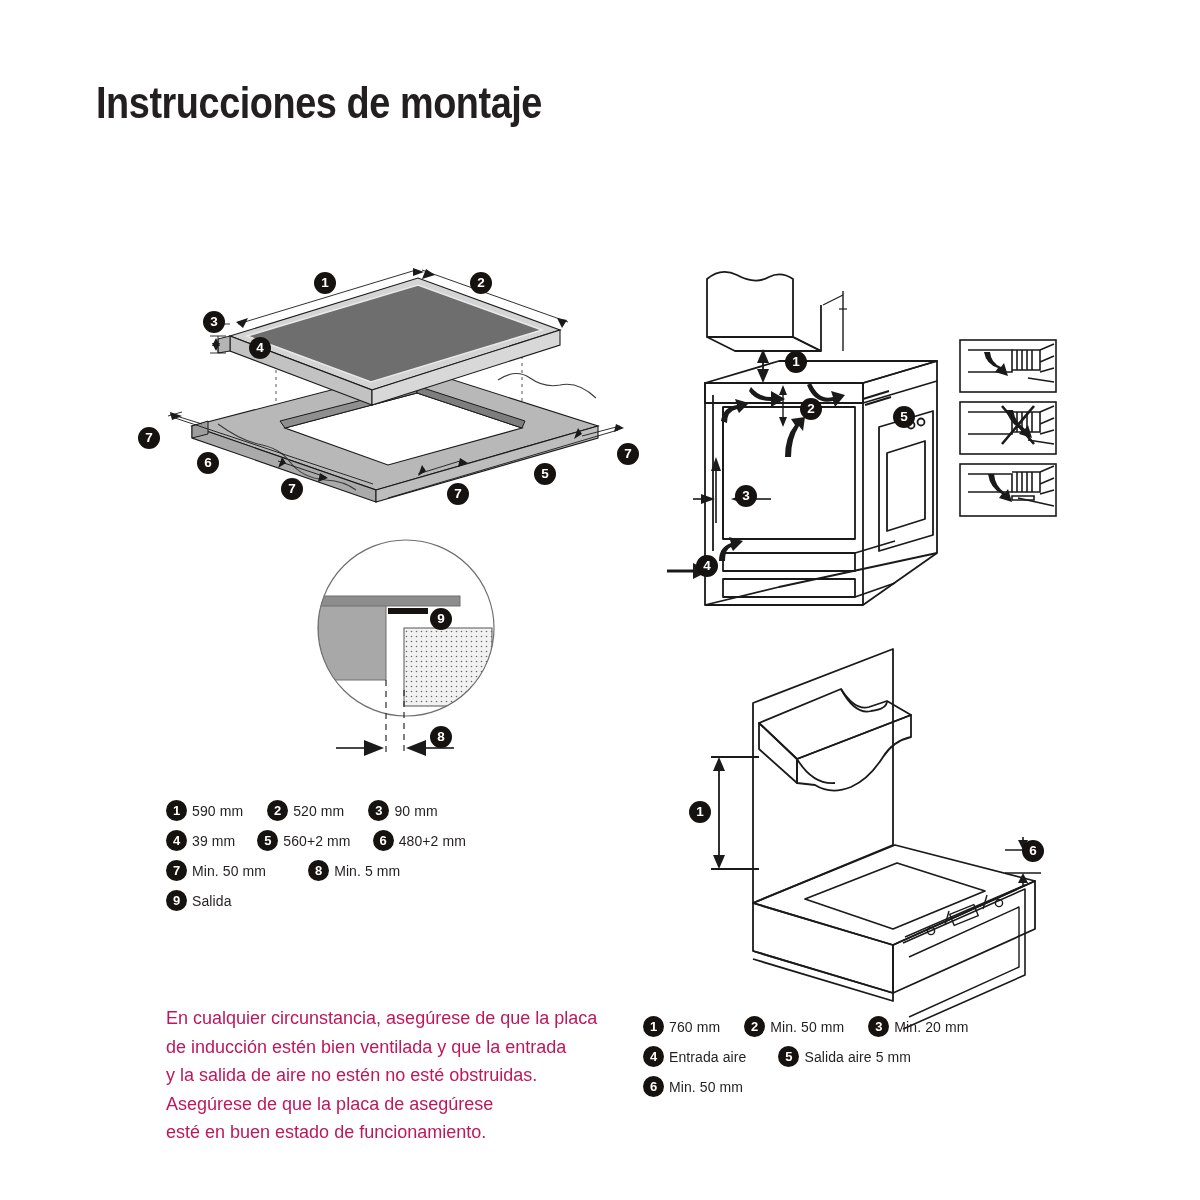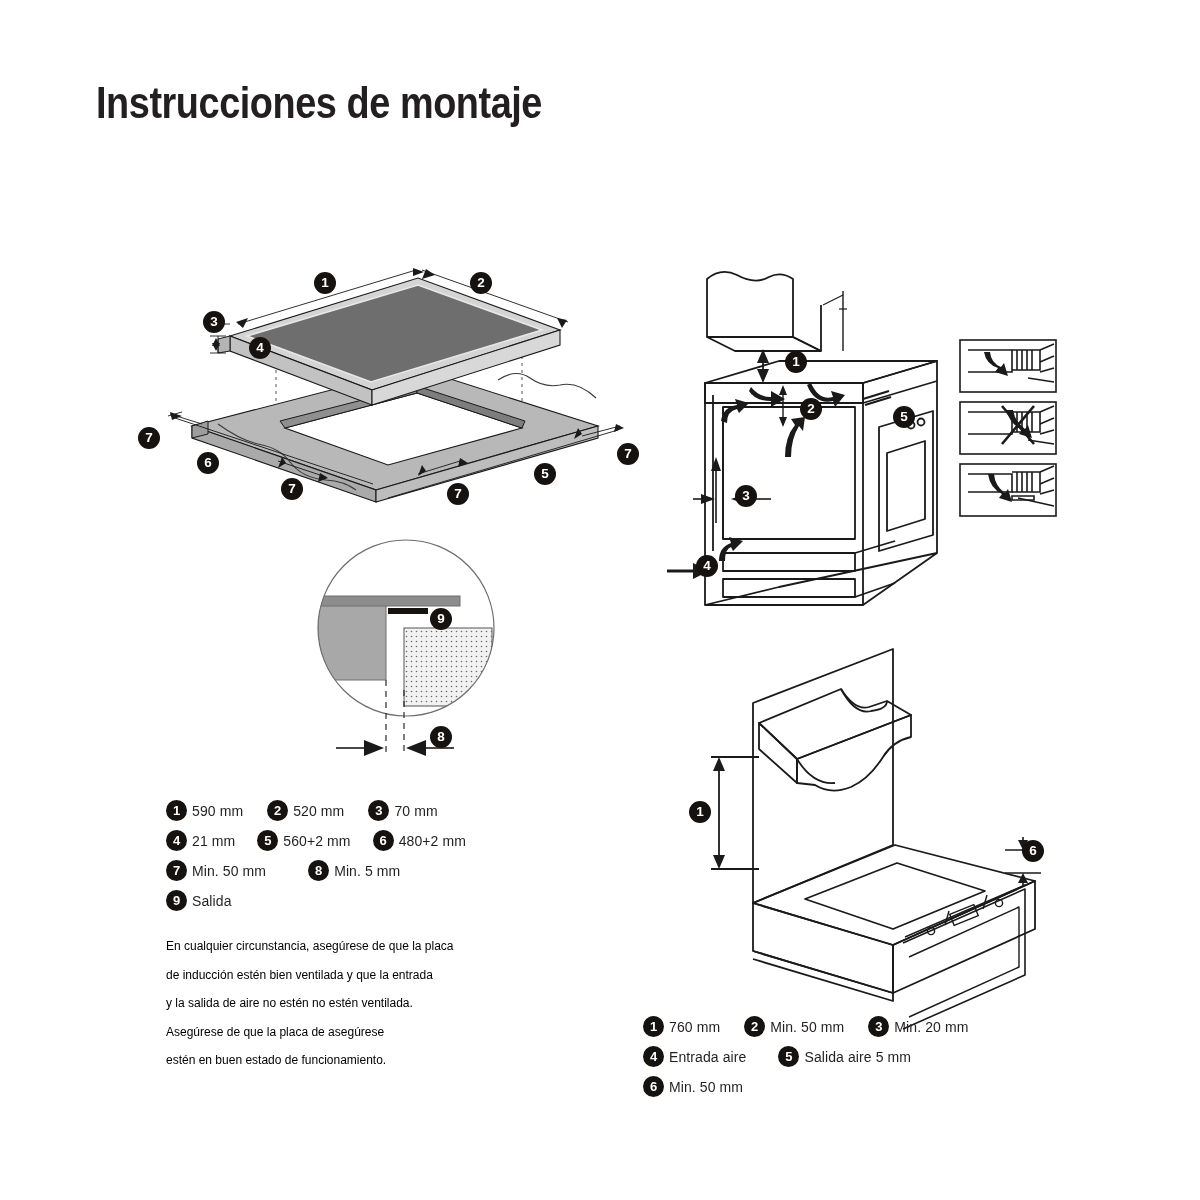--- a/index.html
+++ b/index.html
@@ -68,25 +68,25 @@
   }
   .legend-text {
     font-size: 14px;
     color: #231f20;
     letter-spacing: 0.1px;
   }
 
   
   .note {
     position: absolute;
-    left: 166px; top: 932px;
+    left: 166px; top: 1004px;
     width: 420px;
-    font-size: 12px;
+    font-size: 18px;
     line-height: 28.5px;
-    color: #000000;
+    color: #be185d;
   }
   .note div { white-space: nowrap; }
 </style>
 </head>
 <body>
 
 <div class="page">
 
   <div class="title">Instrucciones de montaje</div>
 
@@ -450,28 +450,28 @@
       <div class="legend-item" style="margin-right:24px;">
         <span class="legend-badge">1</span>
         <span class="legend-text">590 mm</span>
       </div>
       <div class="legend-item" style="margin-right:24px;">
         <span class="legend-badge">2</span>
         <span class="legend-text">520 mm</span>
       </div>
       <div class="legend-item">
         <span class="legend-badge">3</span>
-        <span class="legend-text">70 mm</span>
+        <span class="legend-text">90 mm</span>
       </div>
     </div>
 
     <div class="legend-row">
       <div class="legend-item" style="margin-right:22px;">
         <span class="legend-badge">4</span>
-        <span class="legend-text">21 mm</span>
+        <span class="legend-text">39 mm</span>
       </div>
       <div class="legend-item" style="margin-right:22px;">
         <span class="legend-badge">5</span>
         <span class="legend-text">560+2 mm</span>
       </div>
       <div class="legend-item">
         <span class="legend-badge">6</span>
         <span class="legend-text">480+2 mm</span>
       </div>
     </div>
@@ -491,23 +491,23 @@
       <div class="legend-item">
         <span class="legend-badge">9</span>
         <span class="legend-text">Salida</span>
       </div>
     </div>
   </div>
 
   <div class="note">
     <div>En cualquier circunstancia, asegúrese de que la placa</div>
     <div>de inducción estén bien ventilada y que la entrada</div>
-    <div>y la salida de aire no estén no estén ventilada.</div>
+    <div>y la salida de aire no estén no esté obstruidas.</div>
     <div>Asegúrese de que la placa de asegúrese</div>
-    <div>estén en buen estado de funcionamiento.</div>
+    <div>esté en buen estado de funcionamiento.</div>
   </div>
 
   <div class="legend" style="left:643px; top:1016px; width:430px;">
 
     <div class="legend-row">
       <div class="legend-item" style="margin-right:24px;">
         <span class="legend-badge">1</span>
         <span class="legend-text">760 mm</span>
       </div>
       <div class="legend-item" style="margin-right:24px;">

